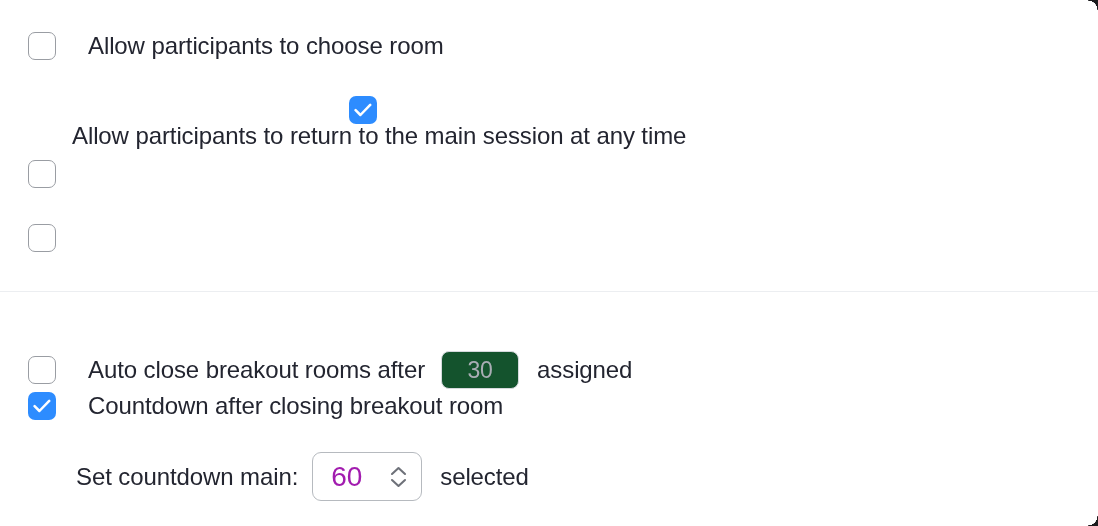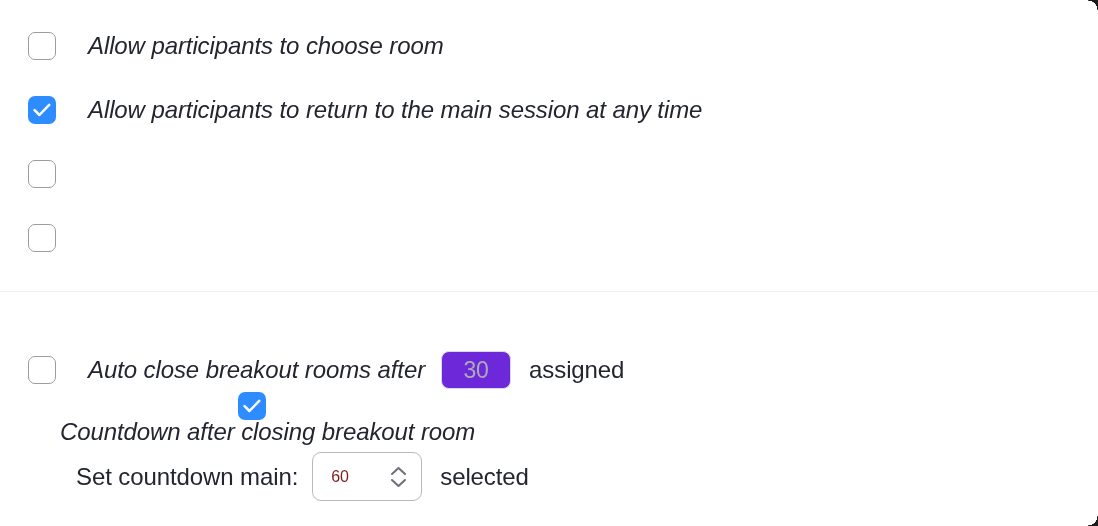--- a/index.html
+++ b/index.html
@@ -90,30 +90,30 @@
     transform: translate(-50%, -50%);
     display: block;
   }
 
   .row-label {
     font-size: 24px;
     color: #232530;
     letter-spacing: -0.1px;
     line-height: 1;
   }
-  .cb + .row-label { margin-left: 32px; font-style: italic; }
+  .cb + .row-label { margin-left: 32px; }
 
   
   .numfield {
-    width: 70px;
+    width: 78px;
     height: 38px;
     box-sizing: border-box;
     border: 1.4px solid #d6d9dd;
     border-radius: 8px;
-    background: #6d28d9;
+    background: #14532d;
     display: flex;
     align-items: center;
     justify-content: center;
     font-size: 23px;
     color: #a9adb4;
     letter-spacing: -0.1px;
   }
 
   
   .stepper {
@@ -122,22 +122,22 @@
     box-sizing: border-box;
     border: 1.5px solid #b6babf;
     border-radius: 9px;
     background: #ffffff;
     display: flex;
     align-items: center;
     padding: 0 14px 0 18px;
     justify-content: space-between;
   }
   .stepper-value {
-    font-size: 16px;
-    color: #7f1d1d;
+    font-size: 28px;
+    color: #a21caf;
     letter-spacing: -0.1px;
   }
   .stepper-arrows {
     display: flex;
     flex-direction: column;
     align-items: center;
     justify-content: center;
     gap: 2px;
   }
   .stepper-arrows svg { display: block; }
@@ -154,21 +154,21 @@
   <div class="corner tr"></div>
   <div class="corner br"></div>
 
   <div class="section" id="section-general">
 
     <div class="row" style="top:32px; left:28px;">
       <span class="cb"></span>
       <span class="row-label">Allow participants to choose room</span>
     </div>
 
-    <div class="row" style="top:96px; left:28px;">
+    <div class="row" style="top:96px; left:40px;flex-direction:column;">
       <span class="cb checked">
         <svg width="18" height="14" viewBox="0 0 18 14" fill="none" aria-hidden="true">
           <path d="M1.6 7.2 L6.4 12 L16.2 1.9" stroke="#ffffff" stroke-width="2.5" stroke-linecap="round" stroke-linejoin="round"></path>
         </svg>
       </span>
       <span class="row-label">Allow participants to return to the main session at any time</span>
     </div>
 
     <div class="row" style="top:160px; left:28px;">
       <span class="cb"></span>
@@ -186,21 +186,21 @@
 
     <div class="row" style="top:36px; left:28px;margin-top:23px;">
       <span class="cb"></span>
       <span class="row-label">Auto close breakout rooms after</span>
       <span class="spacer-m"></span>
       <span class="numfield" placeholder="30">30</span>
       <span class="spacer-l"></span>
       <span class="row-label">assigned</span>
     </div>
 
-    <div class="row" style="top:100px; left:28px;flex-direction:column;">
+    <div class="row" style="top:100px; left:28px;">
       <span class="cb checked">
         <svg width="18" height="14" viewBox="0 0 18 14" fill="none" aria-hidden="true">
           <path d="M1.6 7.2 L6.4 12 L16.2 1.9" stroke="#ffffff" stroke-width="2.5" stroke-linecap="round" stroke-linejoin="round"></path>
         </svg>
       </span>
       <span class="row-label">Countdown after closing breakout room</span>
     </div>
 
     <div class="row" style="top:160px; left:76px;">
       <span class="row-label">Set countdown main:</span>

